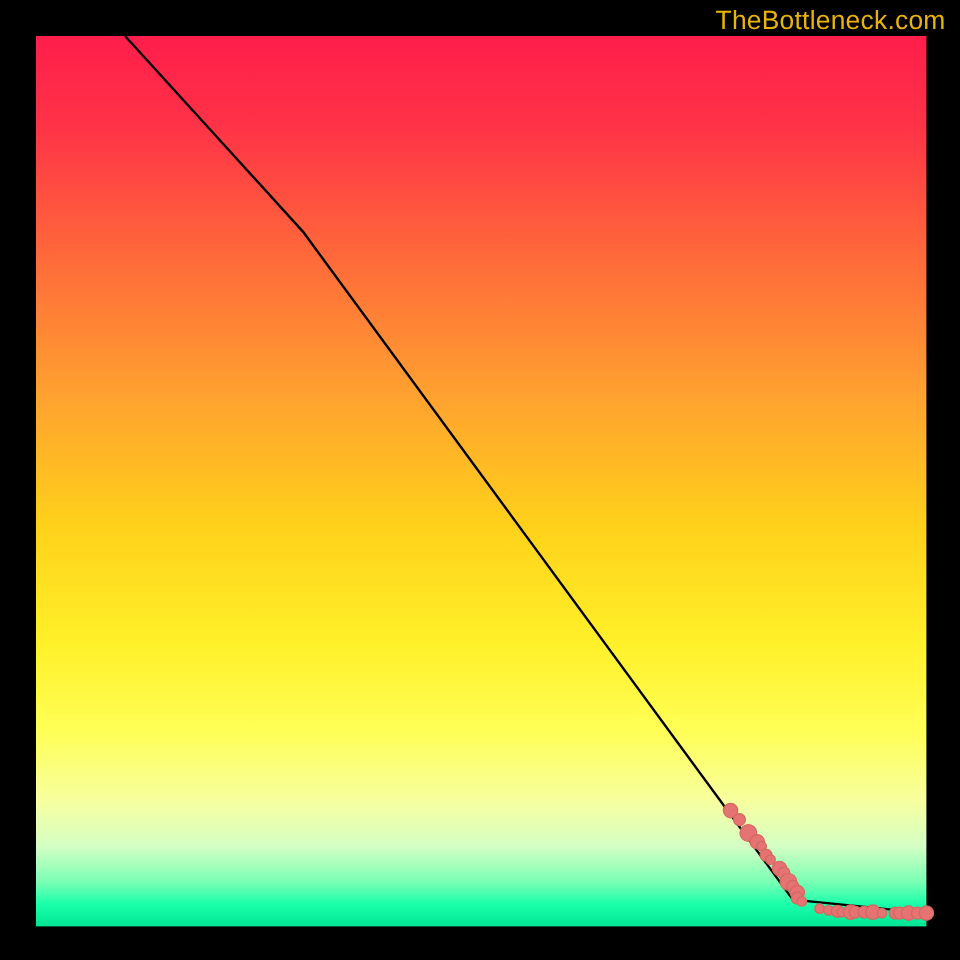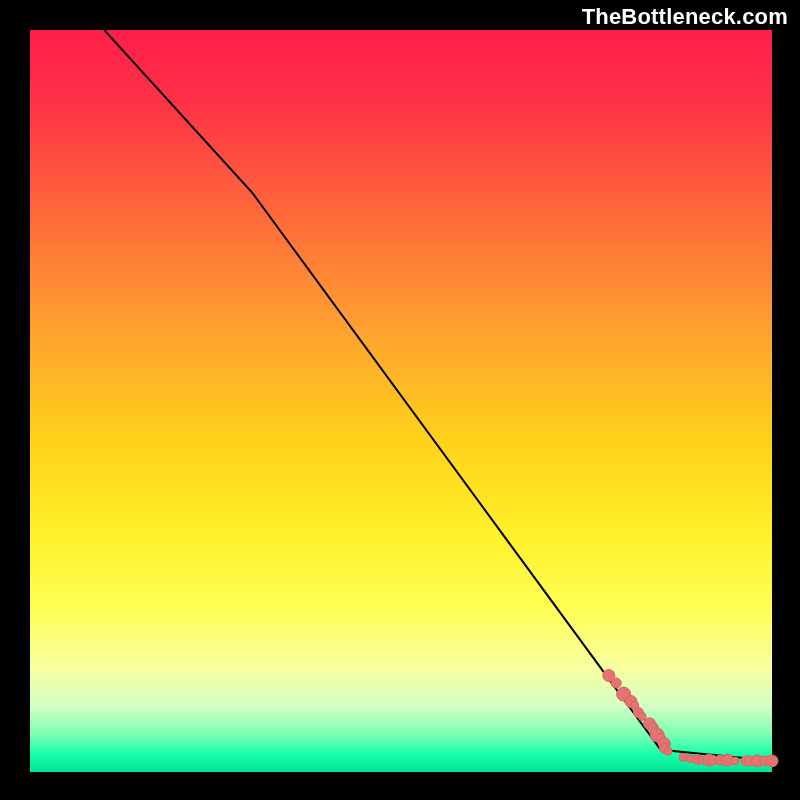--- a/index.html
+++ b/index.html
@@ -16,23 +16,23 @@
     top: 0;
     left: 0;
     width: 800px;
     height: 800px;
     background: #000;
   }
   .watermark {
     position: absolute;
     top: 4px;
     right: 12px;
-    color: #ffffff;
+    color: #eab308;
     font-size: 22px;
-    font-weight: 700;
+    font-weight: 400;
     letter-spacing: 0.2px;
   }
   svg.plot {
     position: absolute;
     top: 0;
     left: 0;
   }
 </style>
 </head>
 <body>

